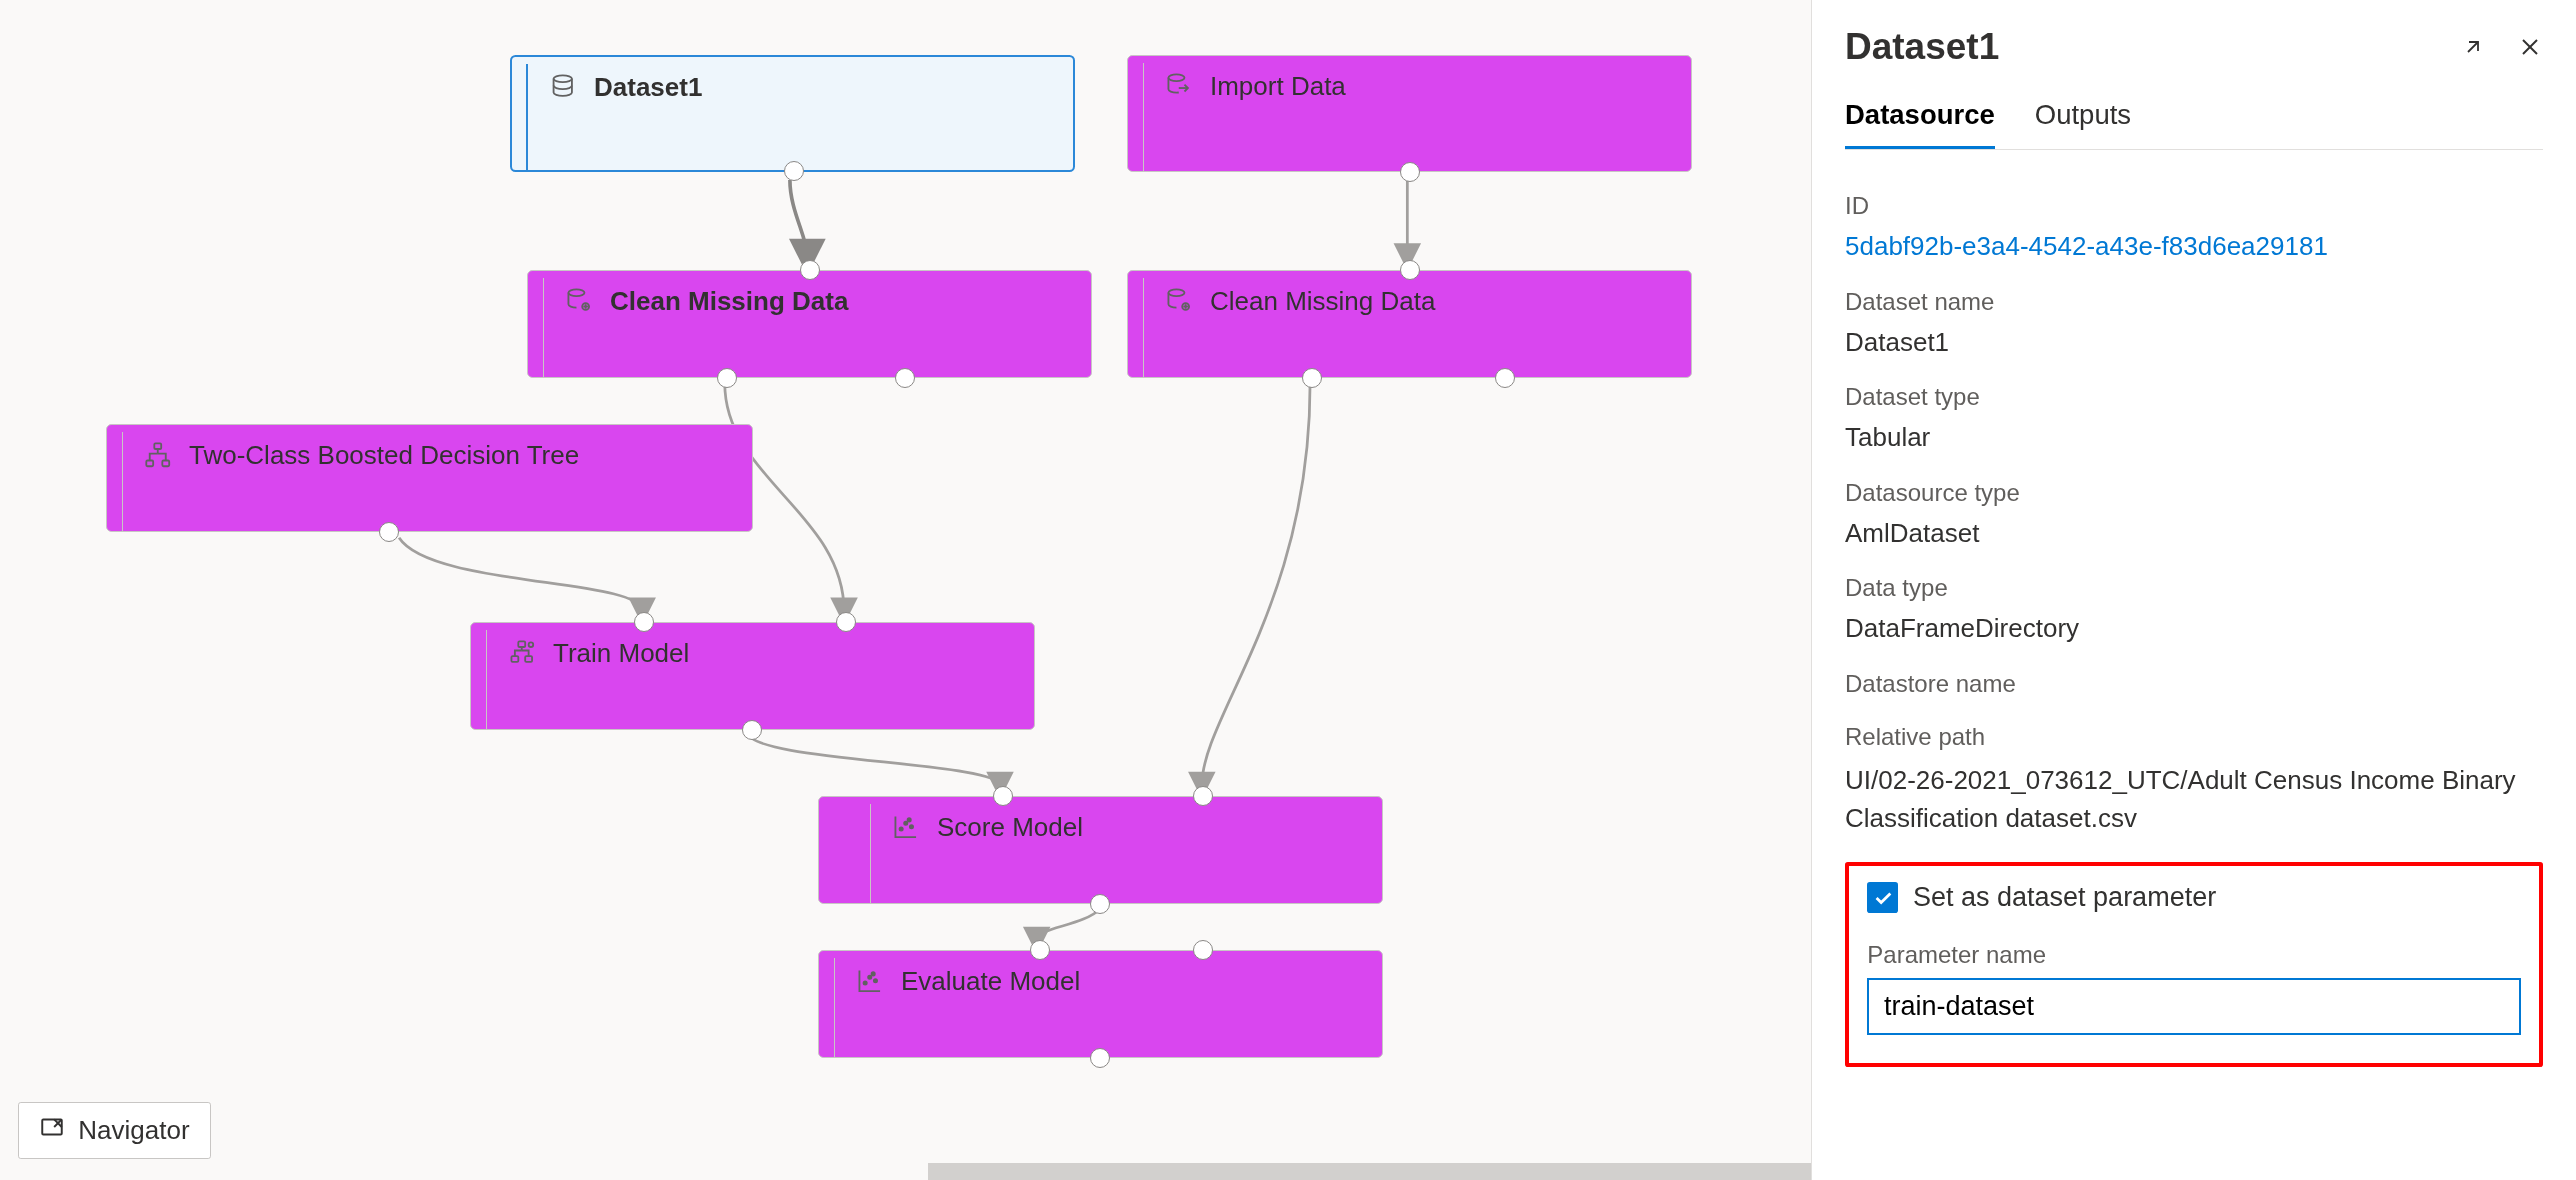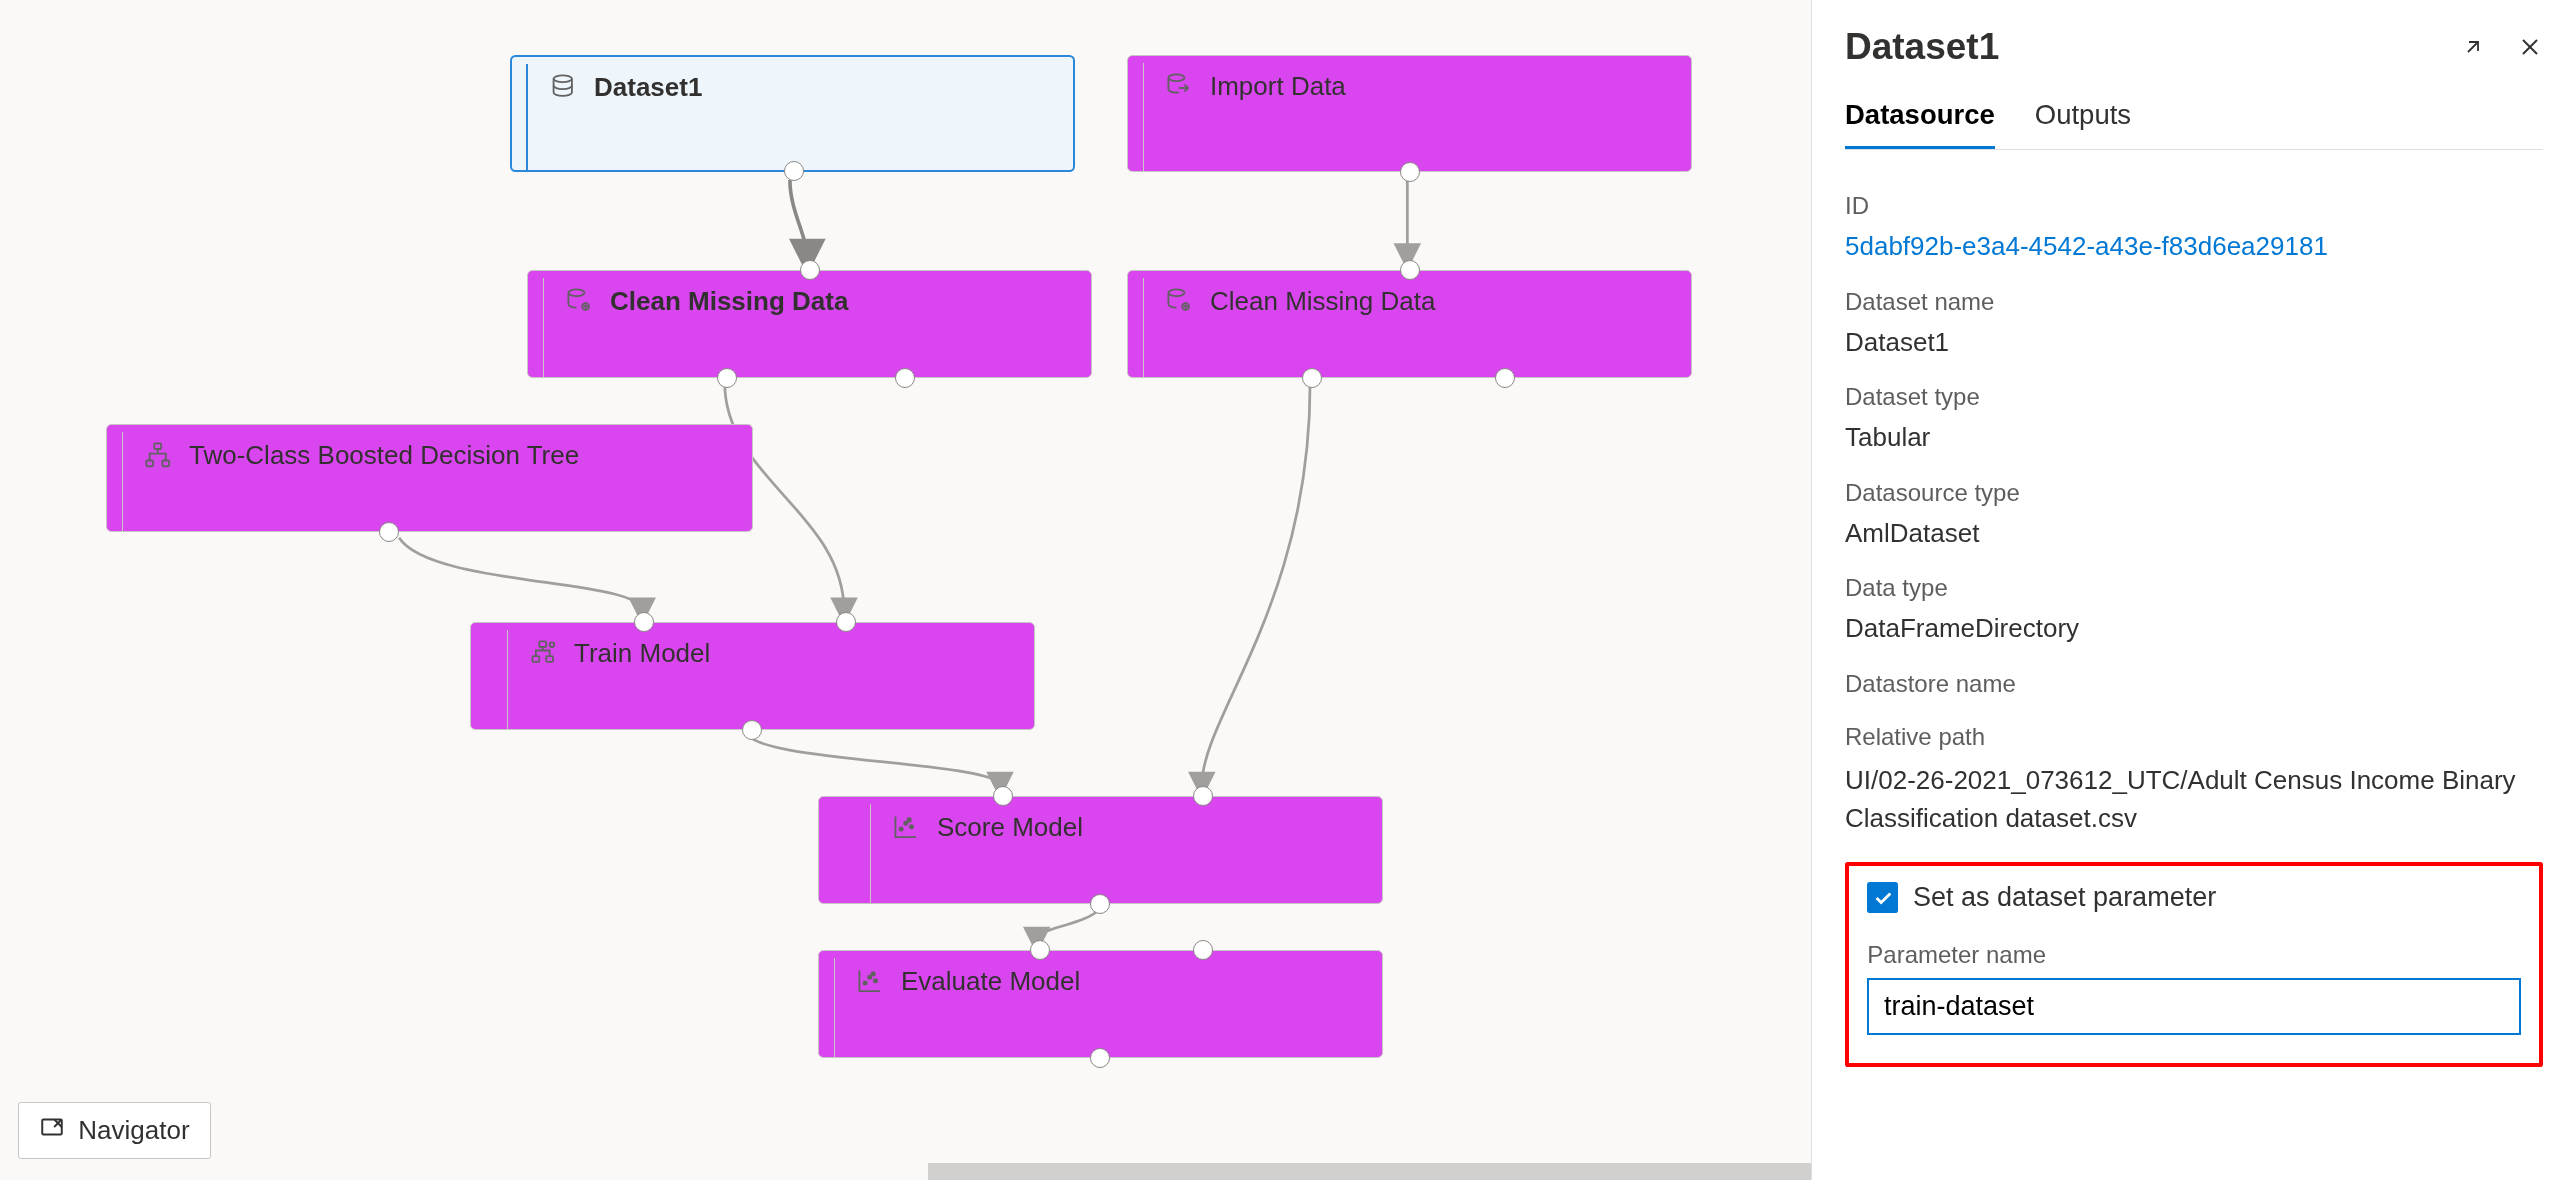--- a/index.html
+++ b/index.html
@@ -268,21 +268,21 @@
               <path d="M12 7v4"></path>
               <path d="M12 11H5v6"></path>
               <path d="M12 11h7v6"></path>
             </svg>
         </span>
         <span class="label">Two-Class Boosted Decision Tree</span>
       </div>
       <div class="port" style="left:272px; bottom:-11px;"></div>
     </div>
 
-    <div class="node small" style="left:470px; top:622px; width:565px; height:108px;padding-left:21px;">
+    <div class="node small" style="left:470px; top:622px; width:565px; height:108px;">
       <div class="stripe"></div>
       <div class="content">
         <span class="icon">
           <svg viewBox="0 0 24 24" width="27.5" height="27.5" fill="none" stroke="currentColor" stroke-width="1.6">
               <rect x="9" y="2" width="6" height="5" rx="1"></rect>
               <rect x="3" y="15" width="6" height="5" rx="1"></rect>
               <rect x="15" y="15" width="6" height="5" rx="1"></rect>
               <path d="M12 7v3"></path>
               <path d="M12 10H6v5"></path>
               <path d="M12 10h6v5"></path>

